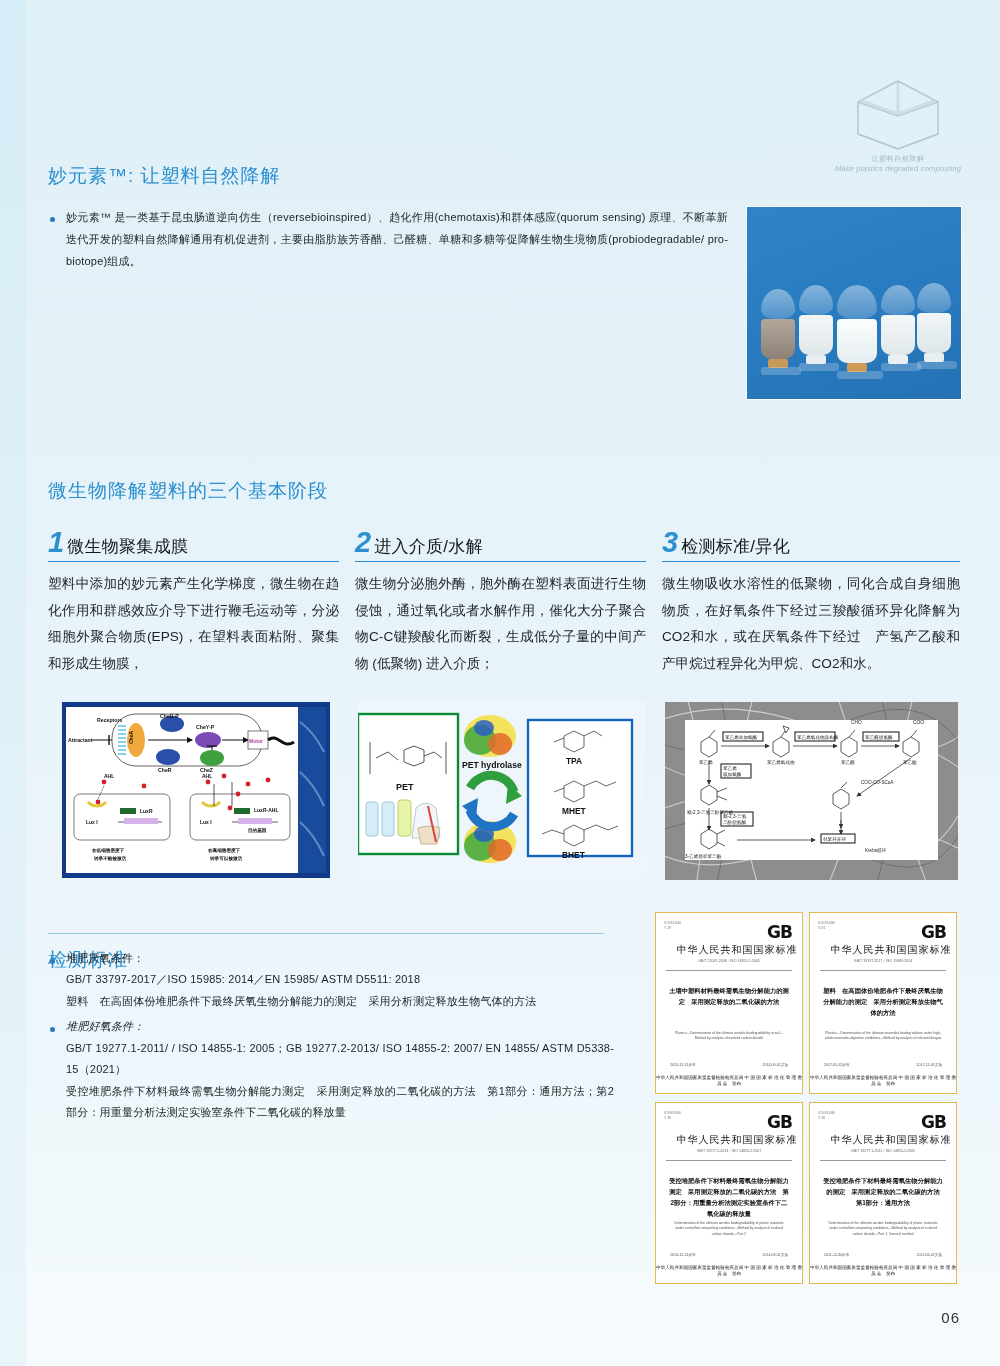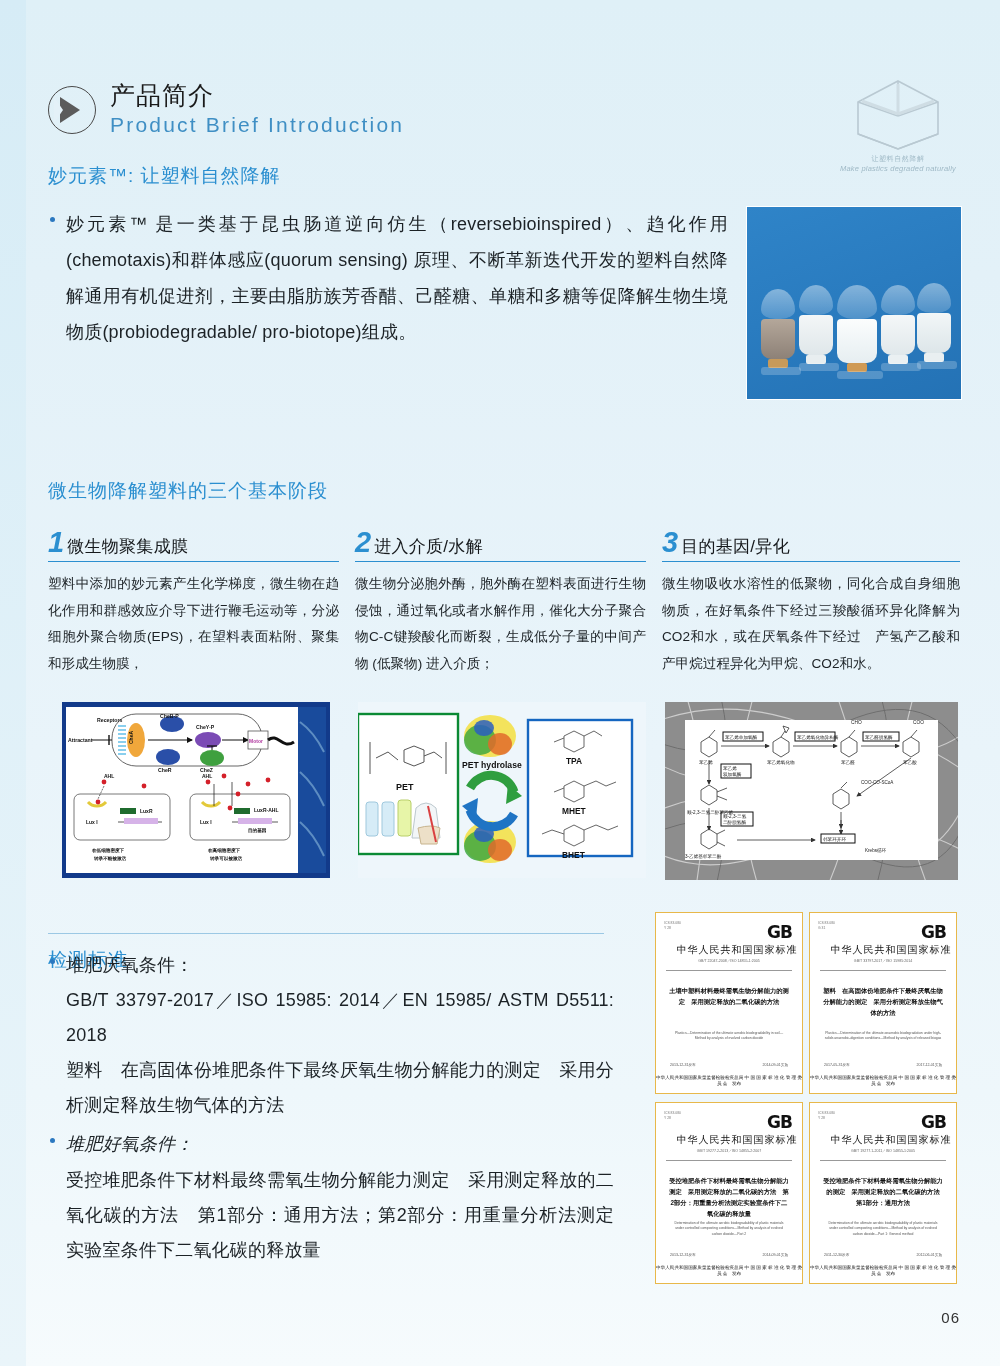--- a/index.html
+++ b/index.html
@@ -37,21 +37,21 @@
 
   
   .sec-title{position:absolute;font-size:19px;color:#2b8fd0;letter-spacing:1px;}
   .sec-rule{position:absolute;height:1px;background:#9cc8e4;}
 
   
   .blist{position:absolute;}
   .bitem{position:relative;padding-left:18px;margin-bottom:6px;}
   .bitem:before{content:"";position:absolute;left:2px;top:11px;width:5px;height:5px;
                 border-radius:50%;background:#2b78c0;}
-  .btxt{font-size:18px;color:#1c2226;line-height:2.0;text-align:justify;letter-spacing:.2px;}
+  .btxt{font-size:11px;color:#1c2226;line-height:2.0;text-align:justify;letter-spacing:.2px;}
 
   
   .photo{position:absolute;left:746px;top:206px;width:214px;height:192px;
     border:1.5px solid #ffffff;overflow:hidden;background:#2a7fc4;}
   .photo .bg{position:absolute;inset:0;background:linear-gradient(160deg,#2f84c8 0%,#2a7cc0 45%,#2472b5 100%);}
   .vial{position:absolute;bottom:26px;width:34px;}
   .vial .dome{height:30px;border-radius:50% 50% 42% 42%/70% 70% 30% 30%;
      background:linear-gradient(180deg,rgba(255,255,255,.42),rgba(255,255,255,.18));}
   .vial .body{height:40px;border-radius:4px 4px 10px 10px;}
   .vial .cap{height:9px;width:20px;margin:0 auto;border-radius:2px;}
@@ -90,48 +90,38 @@
   .cert .cfoot{position:absolute;left:0;right:0;bottom:6px;text-align:center;font-size:4.6px;
                color:#111;line-height:1.35;}
 
   .pageno{position:absolute;right:40px;bottom:40px;font-size:15px;color:#333;letter-spacing:1px;}
 </style>
 </head>
 <body>
 
 <div class="page">
 
-  <div class="hdr">
-    <div class="hdr-ico">
-      <div class="arrow"></div>
-        <div class="notch"></div>
-    </div>
-    <div>
-      <div class="hdr-cn">产品简介</div>
-      <div class="hdr-en">Product  Brief Introduction</div>
-    </div>
-  </div>
 
   <div class="logo">
     <svg width="96" height="74" viewBox="0 0 96 74">
       <g fill="none" stroke="#b9c9d2" stroke-width="1.6">
         <polygon points="48,3 88,24 88,56 48,71 8,56 8,24"></polygon>
         <path d="M48,3 L48,38"></path>
           <path d="M48,38 L88,24"></path>
           <path d="M48,38 L8,24"></path>
         <path d="M8,56 L48,71 L88,56"></path>
       </g>
       <g fill="none" stroke="#cfdde4" stroke-width="3">
         <path d="M48,6 L48,36"></path>
           <path d="M48,36 L84,23"></path>
           <path d="M48,36 L12,23"></path>
       </g>
     </svg>
     <div class="logo-cn">让塑料自然降解</div>
-    <div class="logo-en">Make plastics degraded naturally</div>
+    <div class="logo-en">Make plastics degraded composting</div>
   </div>
 
   <div class="sec-title" style="left:48px;top:163px;">妙元素™: 让塑料自然降解</div>
 
   <div class="blist" style="left:48px;top:206px;width:680px;">
     <div class="bitem">
       <div class="btxt">妙元素™ 是一类基于昆虫肠道逆向仿生（reversebioinspired）、趋化作用(chemotaxis)和群体感应(quorum sensing) 原理、不断革新迭代开发的塑料自然降解通用有机促进剂，主要由脂肪族芳香醋、己醛糖、单糖和多糖等促降解生物生境物质(probiodegradable/ pro-biotope)组成。</div>
     </div>
   </div>
 
@@ -183,21 +173,21 @@
     <div class="stage-head">
       <span class="stage-num">2</span>
       <span class="stage-name">进入介质/水解</span>
     </div>
     <div class="stage-body">微生物分泌胞外酶，胞外酶在塑料表面进行生物侵蚀，通过氧化或者水解作用，催化大分子聚合物C-C键羧酸化而断裂，生成低分子量的中间产物 (低聚物) 进入介质；</div>
   </div>
 
   <div class="stage" style="left:662px;top:528px;width:298px;">
     <div class="stage-head">
       <span class="stage-num">3</span>
-      <span class="stage-name">目的基因/异化</span>
+      <span class="stage-name">检测标准/异化</span>
     </div>
     <div class="stage-body">微生物吸收水溶性的低聚物，同化合成自身细胞物质，在好氧条件下经过三羧酸循环异化降解为CO2和水，或在厌氧条件下经过　产氢产乙酸和产甲烷过程异化为甲烷、CO2和水。</div>
   </div>
 
   <div class="fig" style="left:62px;top:702px;width:268px;height:176px;">
     <svg width="268" height="176" viewBox="0 0 268 176">
       <rect width="268" height="176" fill="#123a8a"></rect>
       <rect x="4" y="5" width="232" height="166" fill="#ffffff"></rect>
       <g font-family="Liberation Sans, sans-serif" font-size="5.2" font-weight="bold">
 
@@ -437,20 +427,21 @@
   <div class="sec-rule" style="left:48px;top:933px;width:556px;"></div>
 
   <div class="blist" style="left:48px;top:948px;width:566px;">
     <div class="bitem" style="margin-bottom:4px;">
       <div class="btxt" style="line-height:1.95;">堆肥厌氧条件：</div>
       <div class="btxt" style="line-height:1.95;">GB/T 33797-2017／ISO 15985: 2014／EN 15985/ ASTM D5511: 2018</div>
       <div class="btxt" style="line-height:1.95;">塑料　在高固体份堆肥条件下最终厌氧生物分解能力的测定　采用分析测定释放生物气体的方法</div>
     </div>
     <div class="bitem">
       <div class="btxt" style="line-height:1.95;font-style:italic;">堆肥好氧条件：</div>
+      <div class="btxt" style="line-height:1.95;">GB/T 19277.1-2011/ / ISO 14855-1: 2005；GB 19277.2-2013/ ISO 14855-2: 2007/ EN 14855/ ASTM D5338-15（2021）</div>
       <div class="btxt" style="line-height:1.95;">受控堆肥条件下材料最终需氧生物分解能力测定　采用测定释放的二氧化碳的方法　第1部分：通用方法；第2部分：用重量分析法测定实验室条件下二氧化碳的释放量</div>
     </div>
   </div>
 
   <div class="certs">
 
     <div class="cert">
       <div class="ctop">ICS 83.080<br>Y 28</div>
       <div class="gb">GB</div>
       <div class="cnat">中华人民共和国国家标准</div>

